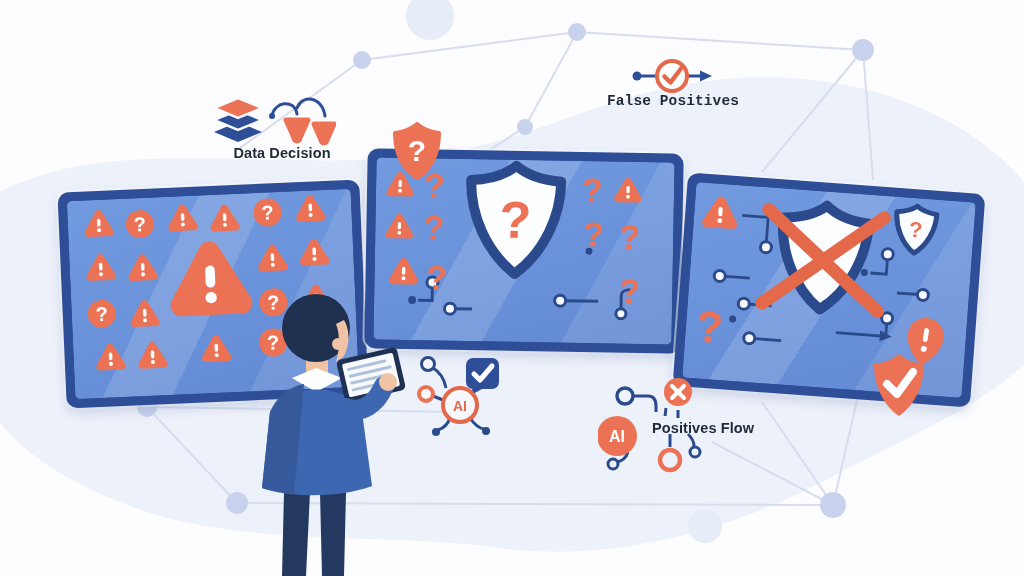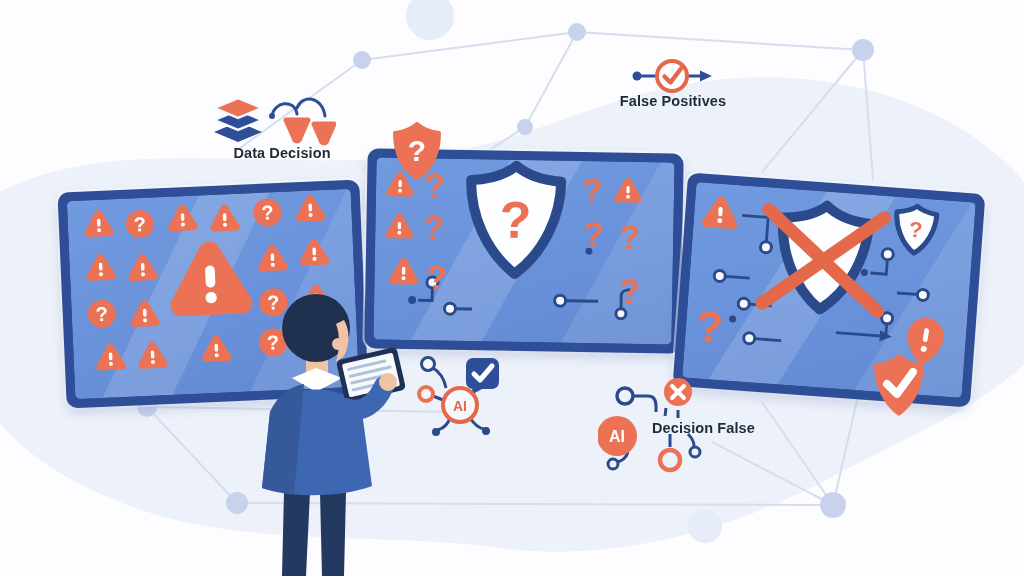--- a/index.html
+++ b/index.html
@@ -79,21 +79,21 @@
   </svg>
   <div class="label center" style="left:212px;top:145px;width:140px;">Data Decision</div>
 
   <svg class="abs" width="84" height="36" viewBox="0 0 84 36" style="left:630px;top:58px;">
     <path d="M6,18 L78,18" stroke="#2E4E97" stroke-width="3"></path>
     <circle cx="7" cy="18" r="4.5" fill="#2E4E97"></circle>
     <path d="M82,18 L70,12.5 L70,23.5 Z" fill="#2E4E97"></path>
     <circle cx="42" cy="18" r="15" fill="#FDFEFF" stroke="#E4684A" stroke-width="4"></circle>
     <path d="M34.5,18.5 L40.5,24.5 L51,10.5" stroke="#E4684A" stroke-width="4.5" fill="none" stroke-linecap="round" stroke-linejoin="round"></path>
   </svg>
-  <div class="label center" style="left:600px;top:93px;width:146px;">False Positives</div>
+  <div class="label center" style="left:600px;top:93px;width:146px;font-family:Liberation Mono, monospace;">False Positives</div>
 
   <div class="panel" style="left:62px;top:186px;width:284px;height:198px;transform:rotate(-2.5deg);">
     <div class="screen">
         <svg viewBox="0 0 40 40" class="tri-icon" style="width: 30px; height: 30px; left: 16px; top: 8px;">
           <path d="M20 8 L34.5 33 L5.5 33 Z" fill="#EC7255" stroke="#EC7255" stroke-width="10" stroke-linejoin="round"></path>
           <rect x="17.7" y="14.5" width="4.6" height="10.5" rx="2.3" fill="#fff"></rect>
           <circle cx="20" cy="29.8" r="2.7" fill="#fff"></circle>
         </svg>
         <span class="qcirc-icon" style="width: 28px; height: 28px; font-size: 20px; line-height: 28px; left: 58px; top: 12px;">?</span>
         <svg viewBox="0 0 40 40" class="tri-icon" style="width: 30px; height: 30px; left: 100px; top: 6px;">
@@ -316,21 +316,21 @@
     <circle cx="15" cy="88" r="5" fill="none" stroke="#2B4A8C" stroke-width="3"></circle>
     <circle cx="97" cy="76" r="5" fill="none" stroke="#2B4A8C" stroke-width="3"></circle>
     <circle cx="72" cy="84" r="10" fill="none" stroke="#EC7255" stroke-width="4.5"></circle>
     <g>
       <circle cx="80" cy="16" r="14" fill="#EC7255"></circle>
       <path d="M74,10 L86,22 M86,10 L74,22" stroke="#FFFFFF" stroke-width="4" stroke-linecap="round"></path>
     </g>
     <circle cx="19" cy="60" r="20" fill="#EC7255"></circle>
     <text x="19" y="66" text-anchor="middle" font-family="Liberation Sans" font-weight="800" font-size="16" fill="#FFFFFF">AI</text>
   </svg>
-  <div class="label" style="left:652px;top:420px;">Decision False</div>
+  <div class="label" style="left:652px;top:420px;">Positives Flow</div>
 
   <svg class="abs" width="160" height="290" viewBox="0 0 160 290" style="left:250px;top:286px;">
     <g>
       <path d="M34,206 L60,206 L56,290 L32,290 Z" fill="#24395F"></path>
       <path d="M70,206 L96,206 L94,290 L72,290 Z" fill="#24395F"></path>
     </g>
     <g>
       <rect x="56" y="66" width="22" height="24" fill="#EFC3A3"></rect>
       <circle cx="66" cy="42" r="34" fill="#20304F"></circle>
       <path d="M94,34 C100,44 100,58 94,70 L86,76 C90,62 90,48 86,38 Z" fill="#EFC3A3"></path>

